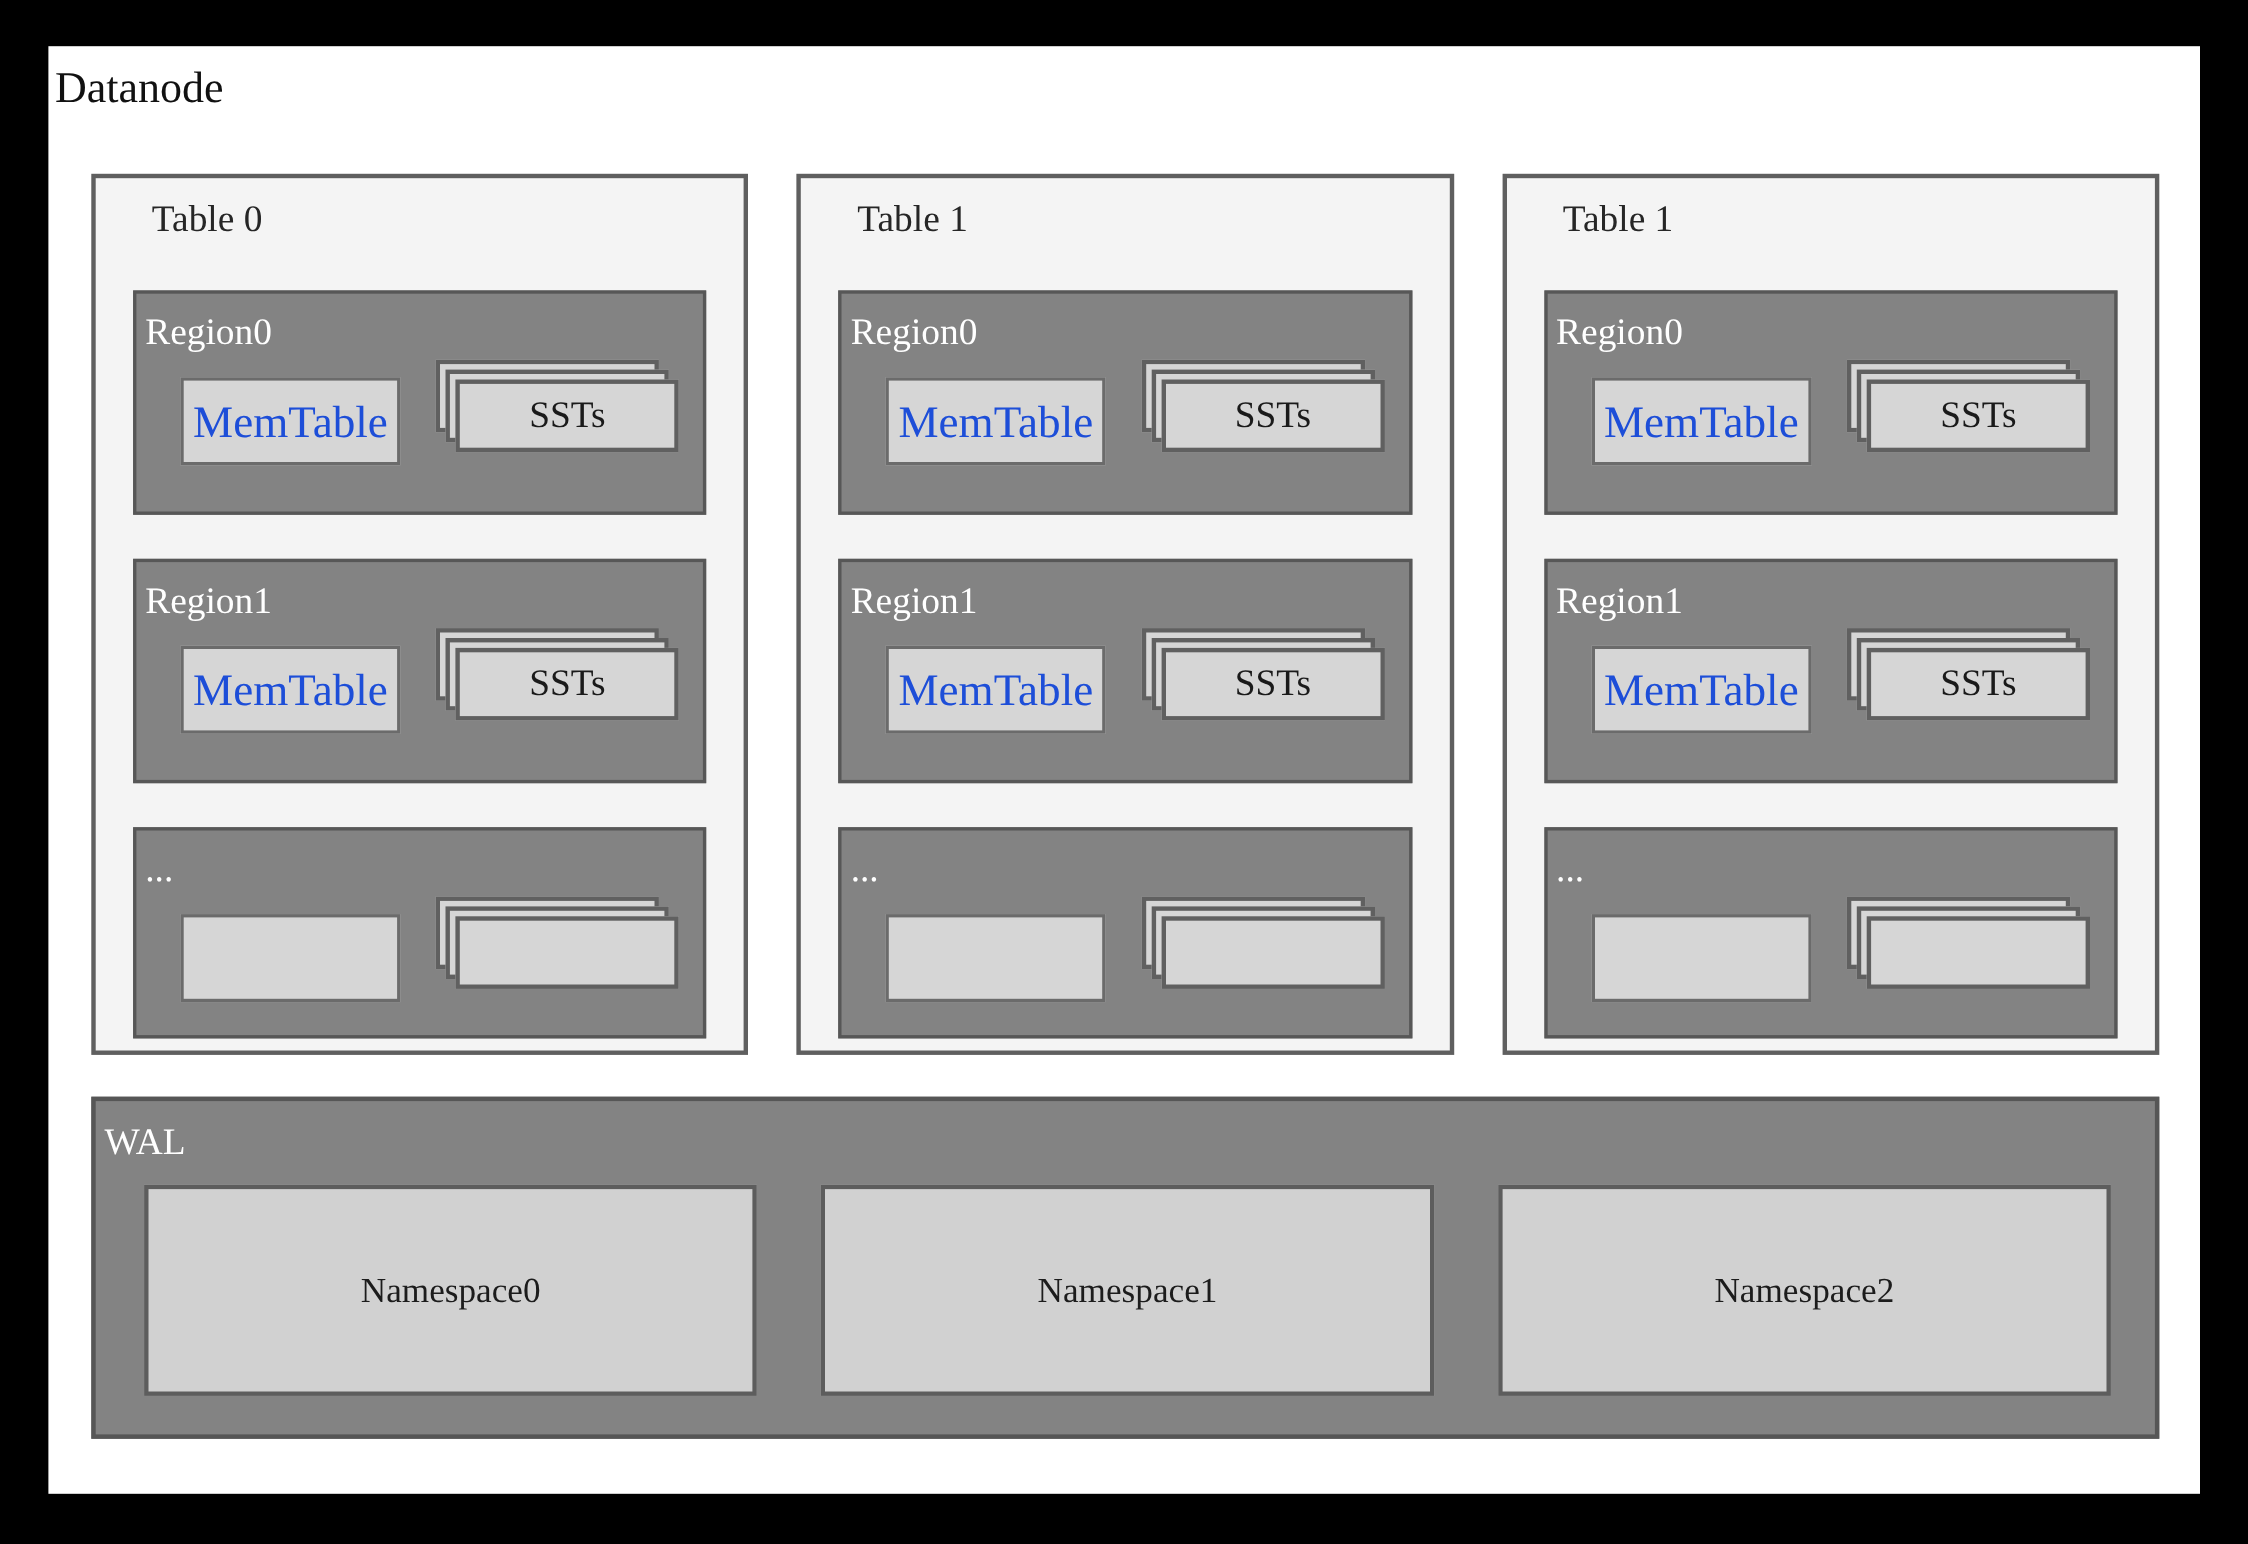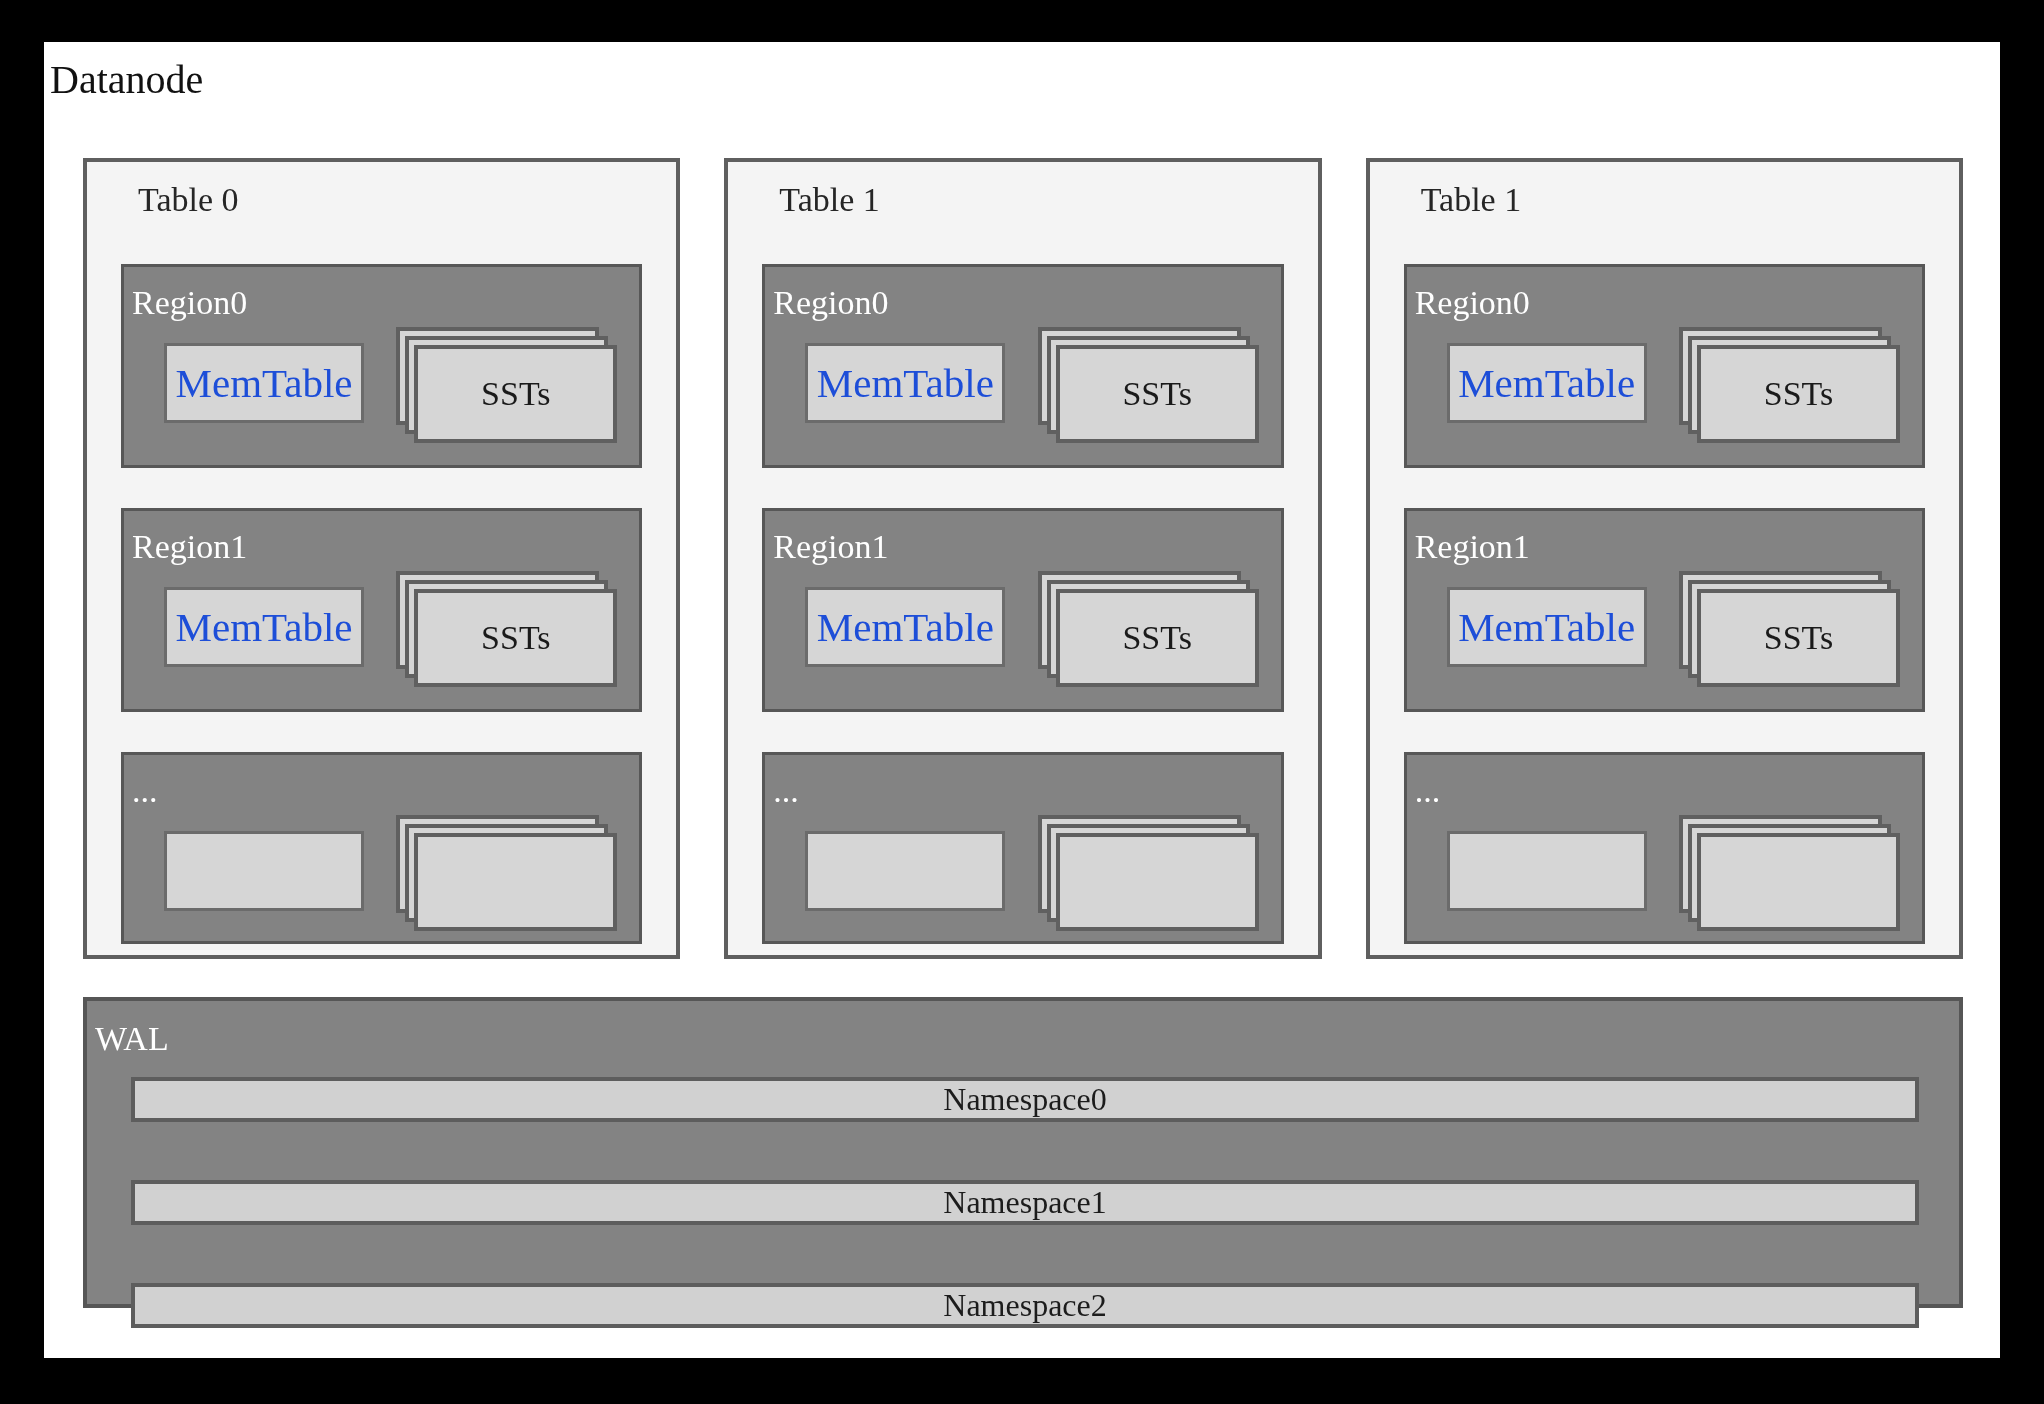--- a/index.html
+++ b/index.html
@@ -80,21 +80,21 @@
   }
   .sst-stack {
     position: relative;
     width: 221px;
     height: 96px;
     flex: none;
   }
   .sst-layer {
     position: absolute;
     width: 203px;
-    height: 98px;
+    height: 66px;
     background: #d6d6d6;
     border: 4px solid #606060;
   }
   .sst-layer.l0 { left: 0;    top: 0; }
   .sst-layer.l1 { left: 9px;  top: 9px; }
   .sst-layer.l2 {
     left: 18px; top: 18px;
     display: flex;
     align-items: center;
     justify-content: center;
@@ -110,21 +110,20 @@
   }
   .wal-label {
     font-size: 34px;
     line-height: 44px;
     color: #ffffff;
   }
   .ns-row {
     display: flex;
     gap: 58px;
     margin: 16px 0 0 36px;
-    flex-direction: column;
   }
   .ns-box {
     flex: 1;
     height: 192px;
     background: #d1d1d1;
     border: 4px solid #5d5d5d;
     display: flex;
     align-items: center;
     justify-content: center;
     font-size: 32px;

